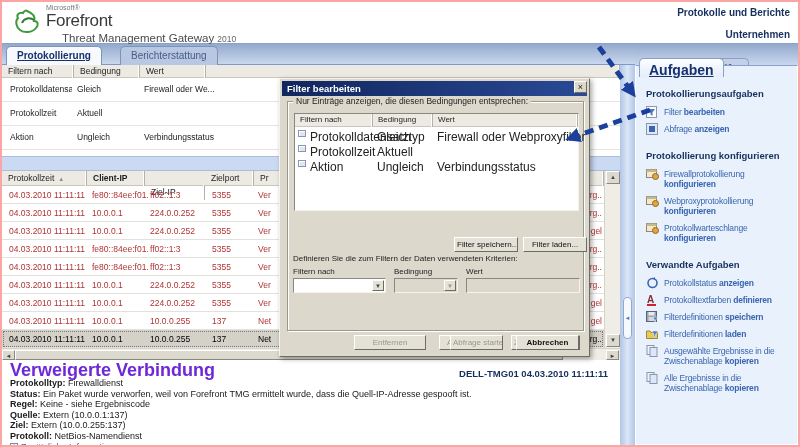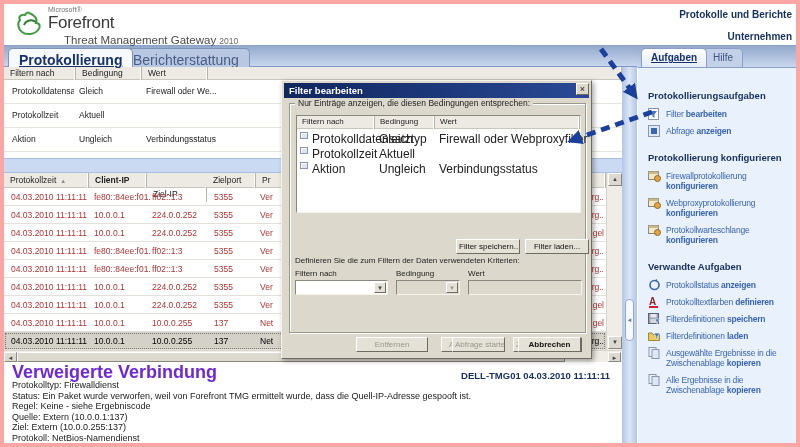--- a/index.html
+++ b/index.html
@@ -1,35 +1,35 @@
 <!DOCTYPE html>
 <html><head>
 <meta charset="utf-8">
 <style>
   html,body{margin:0;padding:0;background:#fff;}
-  #app{position:relative;width:800px;height:447px;box-sizing:border-box;border:4px solid #fca5a5;
+  #app{position:relative;width:800px;height:447px;box-sizing:border-box;border:2px solid #fca5a5;
        background:#fff;font-family:"Liberation Sans",sans-serif;overflow:hidden;}
   #app *{box-sizing:border-box;}
 
   
   .header{position:absolute;left:0;top:0;width:796px;height:42px;background:#fff;border-bottom:1px solid #8aa3cd;}
   .logo{position:absolute;left:12px;top:2px;display:flex;align-items:flex-start;}
   .logo-swirl{margin-top:5px;margin-right:6px;}
   .brand-small{font-size:7px;color:#777;display:block;line-height:8px;}
   .brand{font-size:17px;color:#3a3a3a;line-height:17px;letter-spacing:-0.3px;}
   .brand-sub{font-size:11.5px;color:#4a4a4a;line-height:17px;margin-left:16px;}
   .brand-year{font-size:8.5px;color:#666;}
   .top-links{position:absolute;right:8px;top:5px;text-align:right;color:#16305e;font-weight:bold;font-size:10px;}
   .top-links .tl{display:block;cursor:pointer;}
   .top-links .tl+.tl{margin-top:11px;}
 
   
   .tabstrip{position:absolute;left:0;top:42px;width:633px;height:21px;
             background:linear-gradient(#93a9cc,#c9d7ee);border-bottom:1px solid #7e99c8;}
-  .mtab{position:absolute;top:2px;height:19px;padding:3px 10px 0;font-size:14px;
+  .mtab{position:absolute;top:2px;height:19px;padding:3px 10px 0;font-size:10px;
         border:1px solid #7e93b8;border-bottom:none;border-radius:5px 5px 0 0;}
   .mtab.active{left:4px;background:#f7fafd;color:#16316e;font-weight:bold;text-decoration:underline;z-index:2;}
   .mtab.inactive{left:118px;background:#b9c8e2;color:#475d85;}
 
   
   .filter-panel{position:absolute;left:0;top:63px;width:618px;height:91px;background:#fff;}
   .fp-header{position:absolute;left:0;top:0;width:618px;height:13px;background:#eceae3;border-bottom:1px solid #c9c6bd;}
   .fp-hcell{position:absolute;top:0;height:13px;font-size:8.5px;color:#222;padding:1px 0 0 6px;
             border-right:1px solid #b5b2a8;box-shadow:inset -1px 0 0 #fff;}
   .fp-rows{position:absolute;left:0;top:13px;width:618px;}
@@ -68,36 +68,36 @@
   .v-up{left:1px;top:0;width:14px;height:13px;}
   .v-down{left:1px;top:163px;width:14px;height:13px;}
   .h-left{left:0;top:1px;width:13px;height:10px;}
   .h-right{left:604px;top:1px;width:13px;height:10px;}
   .h-thumb{position:absolute;left:13px;top:1px;width:548px;height:10px;background:#dcd9ce;border:1px solid;border-color:#fff #8a877e #8a877e #fff;}
 
   
   .details{position:absolute;left:0;top:358px;width:618px;height:85px;background:#fff;padding:2px 0 0 8px;}
   .d-title{font-size:18px;font-weight:bold;color:#6d28d9;line-height:16px;}
   .d-line{font-size:9px;color:#1a1a1a;line-height:10.5px;white-space:nowrap;}
-  .d-line b{font-weight:normal;}
+  .d-line b{font-weight:bold;}
   .d-more{font-size:9px;color:#3a66b0;margin-top:1px;display:flex;align-items:center;gap:3px;cursor:pointer;}
   .plusbox{display:inline-block;width:8px;height:8px;border:1px solid #7a8aa8;color:#3a66b0;
            font-size:7px;line-height:6px;text-align:center;background:#fff;}
   .server-line{position:absolute;right:12px;top:8px;font-size:9.5px;font-weight:bold;color:#16305e;text-align:right;}
 
   
   .divider{position:absolute;left:618px;top:63px;width:15px;height:380px;
            background:linear-gradient(90deg,#b3c6e6,#dbe6f6,#b3c6e6);}
   .grip{position:absolute;left:3px;top:232px;width:9px;height:42px;background:#f6f9fd;border:1px solid #93a9cc;
         border-radius:4px;font-size:6px;color:#5a7ab0;text-align:center;line-height:40px;cursor:pointer;}
 
   
   .taskpane{position:absolute;left:633px;top:42px;width:163px;height:401px;}
   .tp-tabs{position:absolute;left:0;top:0;width:163px;height:21px;background:linear-gradient(#93a9cc,#c9d7ee);}
-  .tp-tab{position:absolute;top:2px;height:19px;padding:3px 9px 0;font-size:10px;
+  .tp-tab{position:absolute;top:14px;height:19px;padding:3px 9px 0;font-size:14px;
           border:1px solid #8aa0c8;border-bottom:none;border-radius:5px 5px 0 0;}
   .tp-tab.active{left:4px;background:linear-gradient(#fdfeff,#e4edfa);color:#16316e;font-weight:bold;text-decoration:underline;z-index:2;}
   .tp-tab.inactive{left:66px;background:#c2d0e8;color:#3f5580;}
   .tp-body{position:absolute;left:0;top:21px;width:163px;height:380px;background:#e9f1fc;
            border:1px solid #fff;border-top:1px solid #8aa0c8;padding:4px 6px 0 10px;overflow:hidden;}
   .tp-section-title{font-size:9.5px;font-weight:bold;color:#16305e;margin:16px 0 8px 0;}
   .tp-section-title.first{margin-top:18px;}
   .task-item{position:relative;padding-left:18px;margin-bottom:7px;font-size:8.5px;line-height:10px;
              color:#3a66b0;letter-spacing:-0.2px;cursor:pointer;}
   .task-item .ticon{position:absolute;left:0;top:-1px;}

